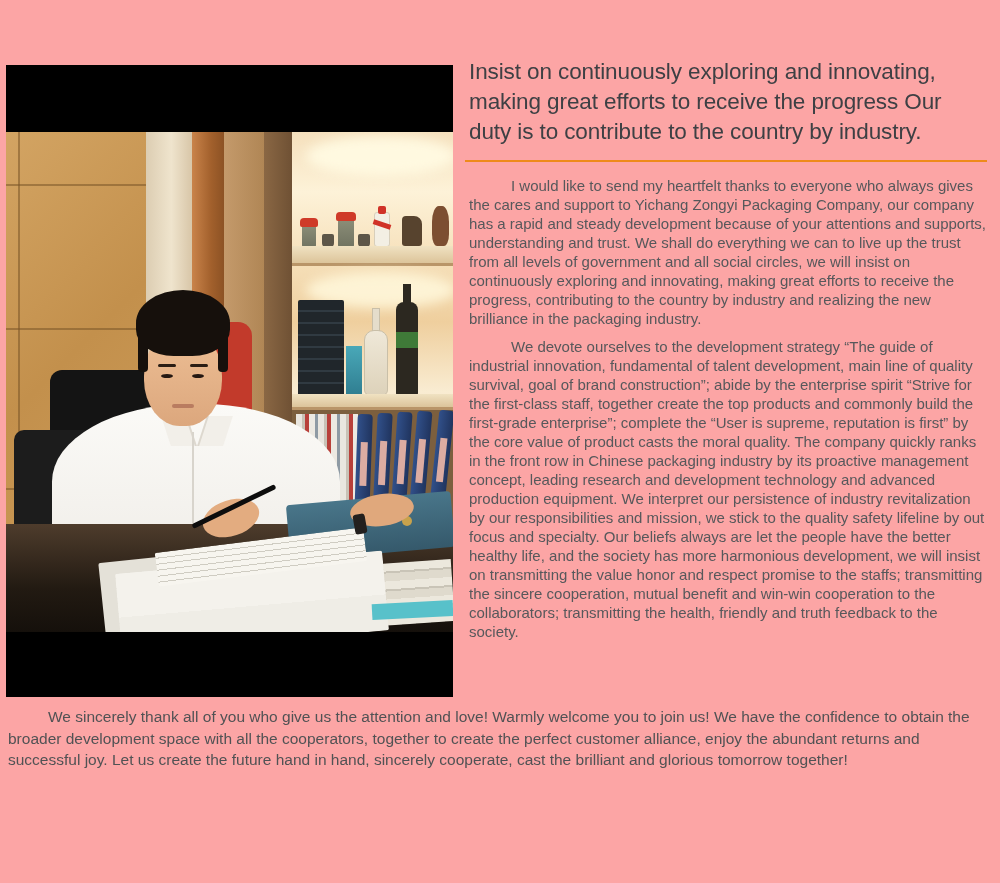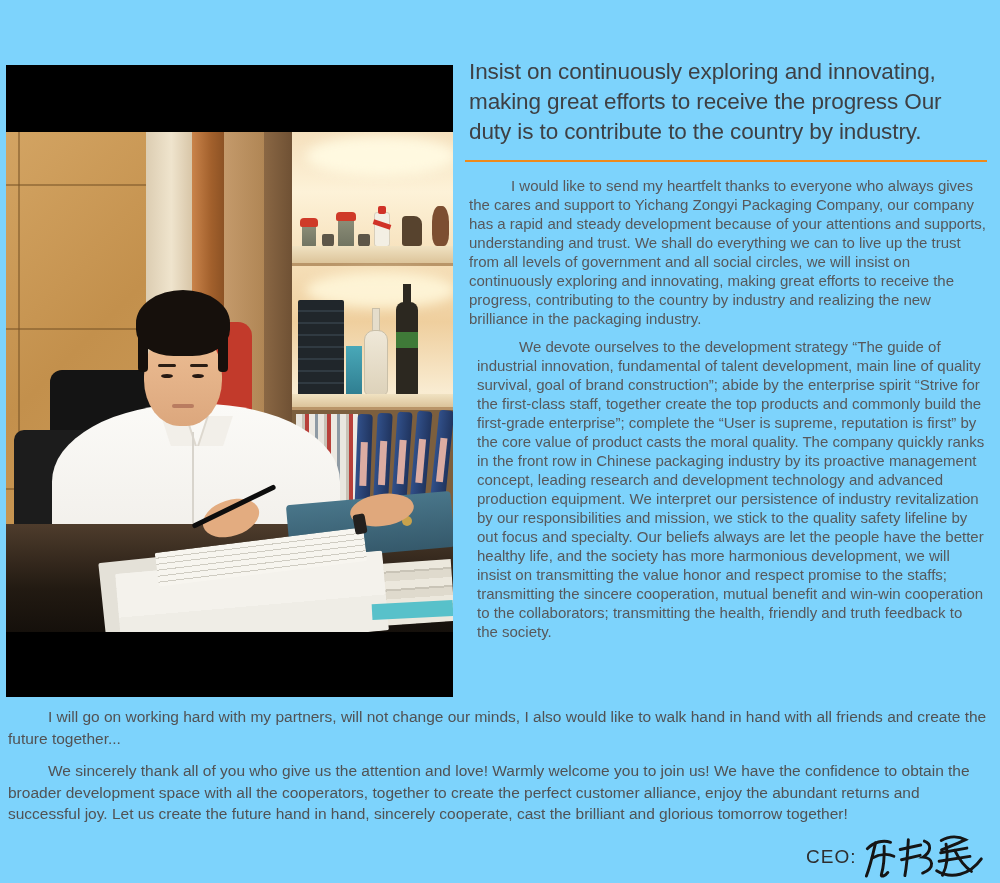--- a/index.html
+++ b/index.html
@@ -1,18 +1,18 @@
 <!DOCTYPE html>
 <html><head>
 <meta charset="utf-8">
 <style>
   * { margin:0; padding:0; box-sizing:border-box; }
   html,body { background:#ffffff; }
   body { font-family:"Liberation Sans","DejaVu Sans",sans-serif; }
-  .page { position:relative; width:1000px; height:883px; background:#7dd3fc; overflow:hidden; }
+  .page { position:relative; width:1000px; height:883px; background:#fca5a5; overflow:hidden; }
 
   
   .photo { position:absolute; left:6px; top:65px; width:447px; height:632px; background:#000; overflow:hidden; }
   .photo-bar { position:absolute; left:0; width:100%; background:#000; }
   .bar-top { top:0; height:67px; }
   .bar-bottom { bottom:0; height:65px; }
   .scene { position:absolute; left:0; top:67px; width:447px; height:500px; overflow:hidden; background:#caa271; }
   .scene > div { position:absolute; }
 
   .wall-gold { left:0; top:0; width:140px; height:500px;
@@ -99,21 +99,21 @@
   .pen { left:182px; top:372px; width:92px; height:5px; background:#0d0d0d; border-radius:3px; transform:rotate(-26deg); }
   .hand-l { left:344px; top:362px; width:64px; height:32px; background:#e0a87c; border-radius:50%; transform:rotate(-8deg); }
   .watch { left:348px; top:382px; width:12px; height:20px; background:#23201e; border-radius:3px; transform:rotate(-10deg); }
 
   
   .right-col { position:absolute; left:465px; top:0; width:522px; }
   .headline { margin-top:57px; padding-left:4px; font-size:22.5px; line-height:30px; color:#3e4044; letter-spacing:-0.1px; }
   .divider { margin-top:13px; width:522px; height:2px; background:#ee8a1b; }
   .salutation { margin-top:17px; padding-left:4px; font-size:15px; color:#55565a; }
   .letter-p { margin-top:14px; padding-left:4px; font-size:15px; line-height:19px; color:#57585b; text-indent:42px; }
-  .letter-p + .letter-p { margin-top:9px;margin-left:8px; }
+  .letter-p + .letter-p { margin-top:9px; }
 
   
   .bottom-block { position:absolute; left:8px; top:706px; width:982px; }
   .closing-p { font-size:15.5px; line-height:21.5px; color:#515254; text-indent:40px; }
   .closing-p + .closing-p { margin-top:11px; }
 
   
   .ceo-line { position:absolute; left:806px; top:832px; width:186px; height:50px; display:flex; align-items:center; }
   .ceo-label { font-size:19px; color:#2e2e2e; letter-spacing:1px; }
   .sig-svg { margin-left:6px; transform:rotate(-2deg); }
@@ -220,39 +220,17 @@
   </div>
 
   <div class="right-col">
     <div class="headline">Insist on continuously exploring and innovating, making great efforts to receive the progress Our duty is to contribute to the country by industry.</div>
     <div class="divider"></div>
     <div class="letter-p">I would like to send my heartfelt thanks to everyone who always gives the cares and support to Yichang Zongyi Packaging Company, our company has a rapid and steady development because of your attentions and supports, understanding and trust. We shall do everything we can to live up the trust from all levels of government and all social circles, we will insist on continuously exploring and innovating, making great efforts to receive the progress, contributing to the country by industry and realizing the new brilliance in the packaging industry.</div>
     <div class="letter-p">We devote ourselves to the development strategy “The guide of industrial innovation,  fundamental of talent development, main line of quality survival, goal of brand construction”; abide by the enterprise spirit “Strive for the first-class staff, together create the top products and commonly build the first-grade enterprise”; complete the “User is supreme, reputation is first” by the core value of product casts the moral quality. The company quickly ranks in the front row in Chinese packaging industry by its proactive management concept, leading research and development technology and advanced production equipment. We interpret our persistence of industry revitalization by our responsibilities and mission, we stick to the quality safety lifeline by out focus and specialty. Our beliefs always are let the people have the better healthy life, and the society has more harmonious development, we will insist on transmitting the value honor and respect promise to the staffs; transmitting the sincere cooperation, mutual benefit and win-win cooperation to the collaborators; transmitting the health, friendly and truth feedback to the society.</div>
   </div>
 
   <div class="bottom-block">
-    <div class="closing-p">I will go on working hard with my partners, will not change our minds, I also would like to walk hand in hand with all friends and create the future together...</div>
     <div class="closing-p">We sincerely thank all of you who give us the attention and love! Warmly welcome you to join us! We have the confidence to obtain the broader development space with all the cooperators, together to create the perfect customer alliance, enjoy the abundant returns and successful joy. Let us create the future hand in hand, sincerely cooperate, cast the brilliant and glorious tomorrow together!</div>
   </div>
 
-  <div class="ceo-line">
-    <span class="ceo-label">CEO:</span>
-    <svg class="sig-svg" width="138" height="52" viewBox="0 0 138 52">
-      <g fill="none" stroke="#151515" stroke-width="3.1" stroke-linecap="round">
-        <path d="M6,15 C13,8 23,6 31,9"></path>
-        <path d="M15,9 C12,20 9,32 4,44"></path>
-        <path d="M11,25 C19,21 28,21 34,24"></path>
-        <path d="M24,13 C24,24 23,34 20,43 C19,46 24,45 27,41"></path>
-        <path d="M50,7 C49,19 48,32 45,45"></path>
-        <path d="M41,17 L63,13"></path>
-        <path d="M42,28 L62,24"></path>
-        <path d="M67,9 C75,12 74,21 65,26 C76,27 78,38 64,43"></path>
-        <path d="M85,9 C94,4 104,5 111,9 C102,13 93,16 85,19"></path>
-        <path d="M84,22 L112,18"></path>
-        <path d="M82,31 L115,27"></path>
-        <path d="M90,13 C92,25 90,37 85,46"></path>
-        <path d="M99,20 C103,29 108,37 116,43"></path>
-        <path d="M79,41 C94,51 114,47 127,30"></path>
-      </g>
-    </svg>
-  </div>
 
 </div>
 
 </body></html>

